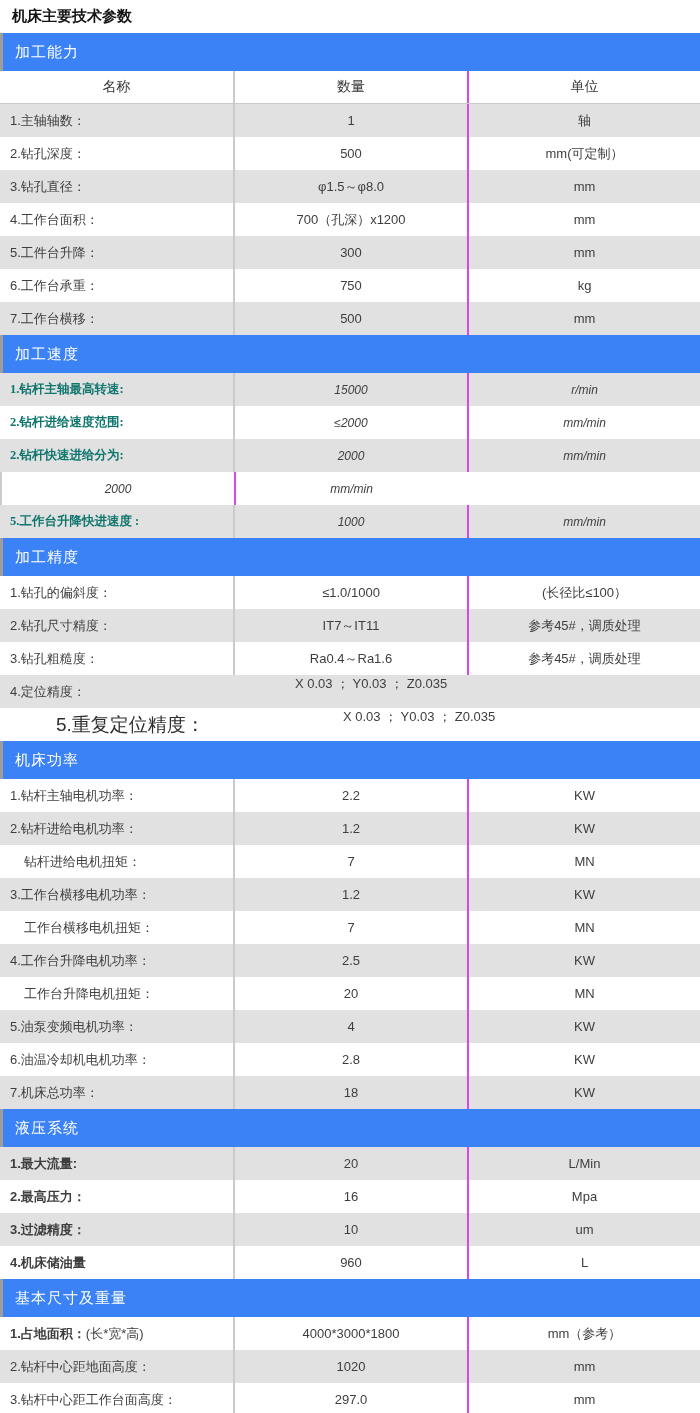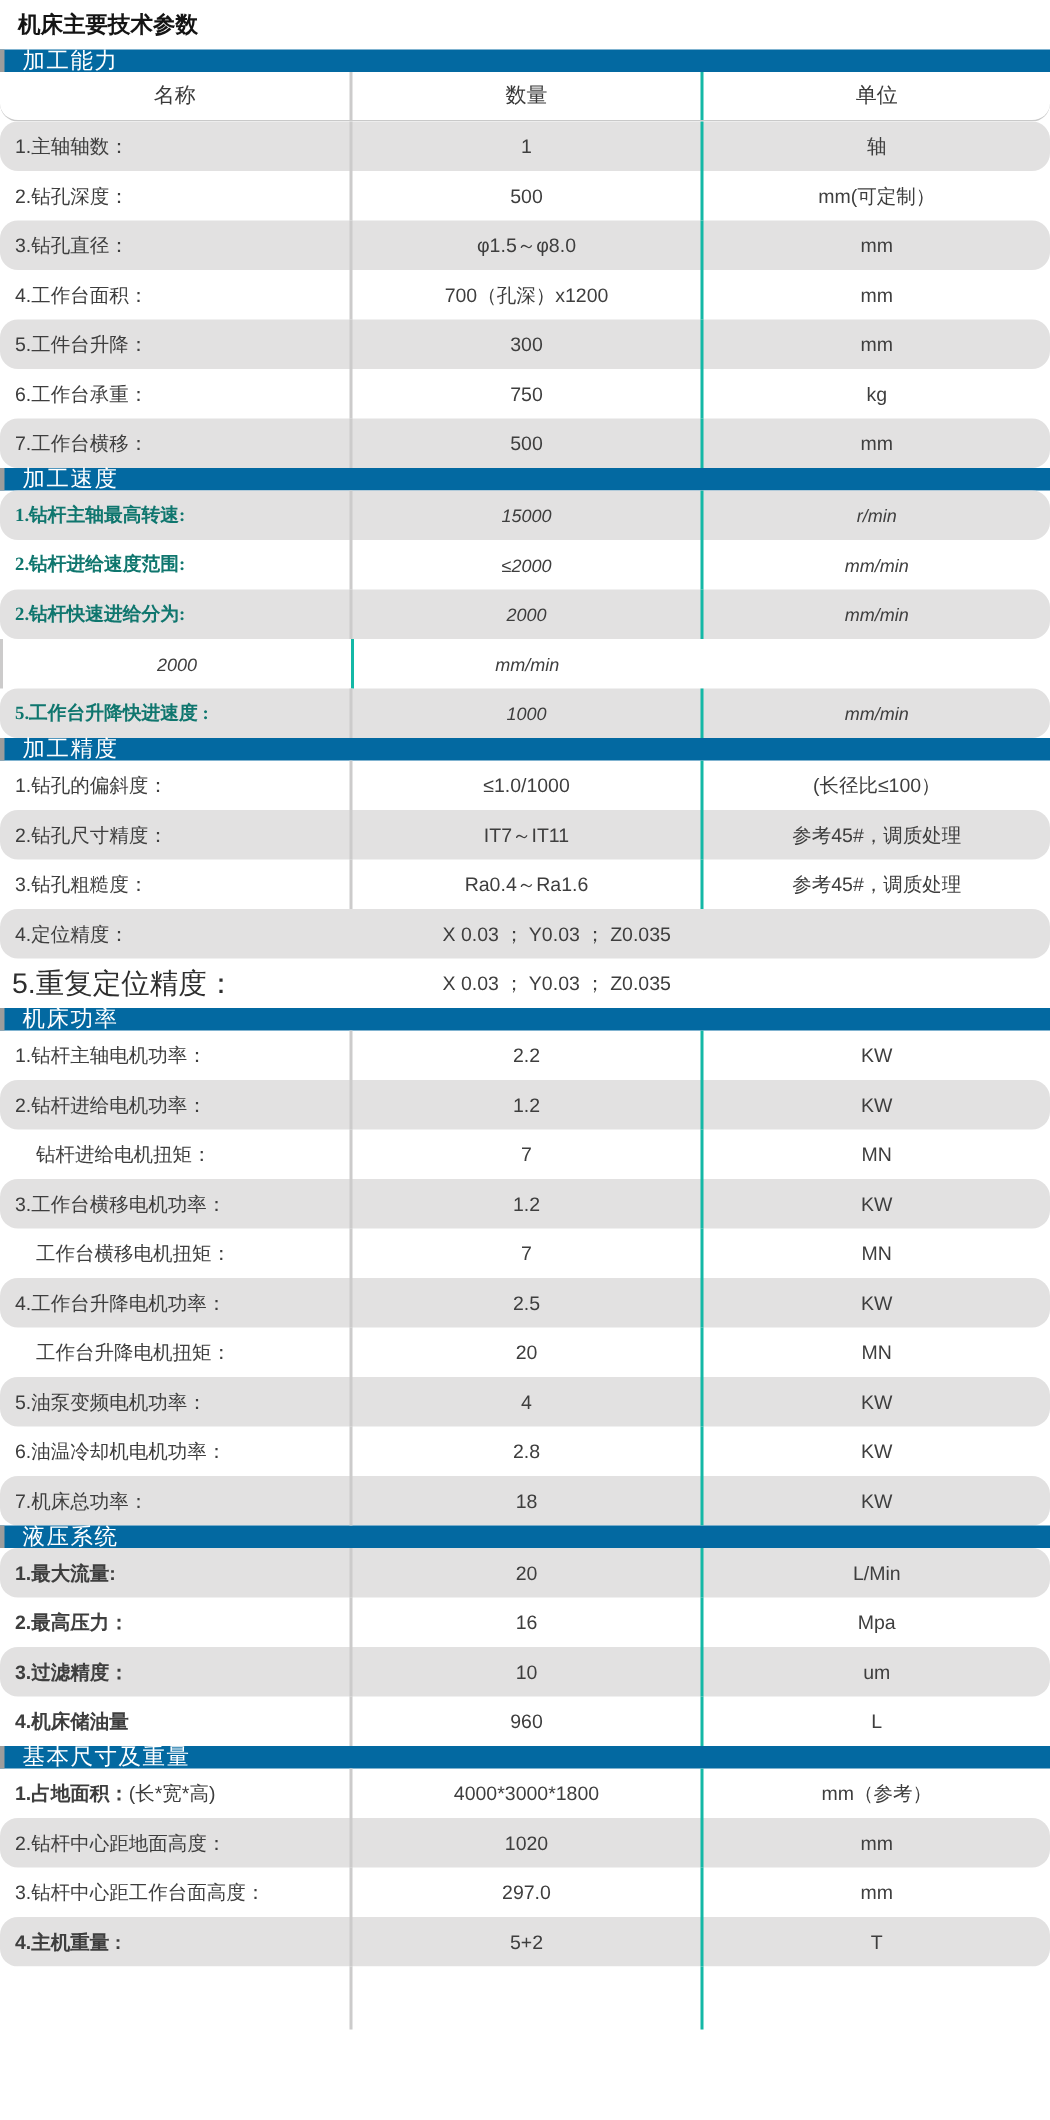--- a/index.html
+++ b/index.html
@@ -7,45 +7,45 @@
     width:700px;height:1413px;overflow:hidden;
     font-family:"Liberation Sans","DejaVu Sans",sans-serif;
     color:#3e3e3e;
   }
   .page-title{
     height:33px;display:flex;align-items:center;
     padding-left:12px;box-sizing:border-box;
     font-size:15px;font-weight:bold;color:#141414;
   }
   .bar{
-    height:15px;background:#0369a1;color:#ffffff;
+    height:38px;background:#3b82f6;color:#ffffff;
     display:flex;align-items:center;
     padding-left:12px;box-sizing:border-box;
     border-left:3px solid #9e9d9c;
     font-size:15px;letter-spacing:1px;
   }
   .row,.colhdr,.filler{
-    display:flex;align-items:center;height:33px;box-sizing:border-box;border-radius:12px;
+    display:flex;align-items:flex-start;height:33px;box-sizing:border-box;
   }
   .colhdr{
     border-bottom:1px solid #c9c9c9;font-size:14px;color:#3a3a3a;
   }
   .row{font-size:13px;}
   .row.shade{background:#e2e1e1;}
   .c1,.c2,.c3{
     display:flex;align-items:center;box-sizing:border-box;height:100%;
   }
   .c1{width:233px;padding-left:10px;text-align:left;}
   .c2{width:234px;justify-content:center;text-align:center;border-left:2px solid #cccbcb;}
-  .c3{width:233px;justify-content:center;text-align:center;border-left:2px solid #14b8a6;}
+  .c3{width:233px;justify-content:center;text-align:center;border-left:2px solid #d946ef;}
   .colhdr .c1{justify-content:center;padding-left:0;}
   .dense .c1{font-family:"Liberation Serif","DejaVu Serif",serif;font-weight:bold;font-size:12.5px;color:#0f766e;}
   .dense .c2,.dense .c3{font-size:12px;font-style:italic;}
   .row .bold-part{font-weight:bold;}
-  .row.big-label{height:33px;}
+  .row.big-label{height:33px;margin-left:48px;}
   .big-label .c1{font-size:19px;color:#2e2e2e;padding-left:8px;}
   .indent .c1{padding-left:24px;}
   .span-value{
     flex:1;display:flex;align-items:center;
     padding-left:62px;box-sizing:border-box;text-align:left;
   }
   .filler{height:42px;background:#ffffff;}
 </style>
 </head>
 <body>

